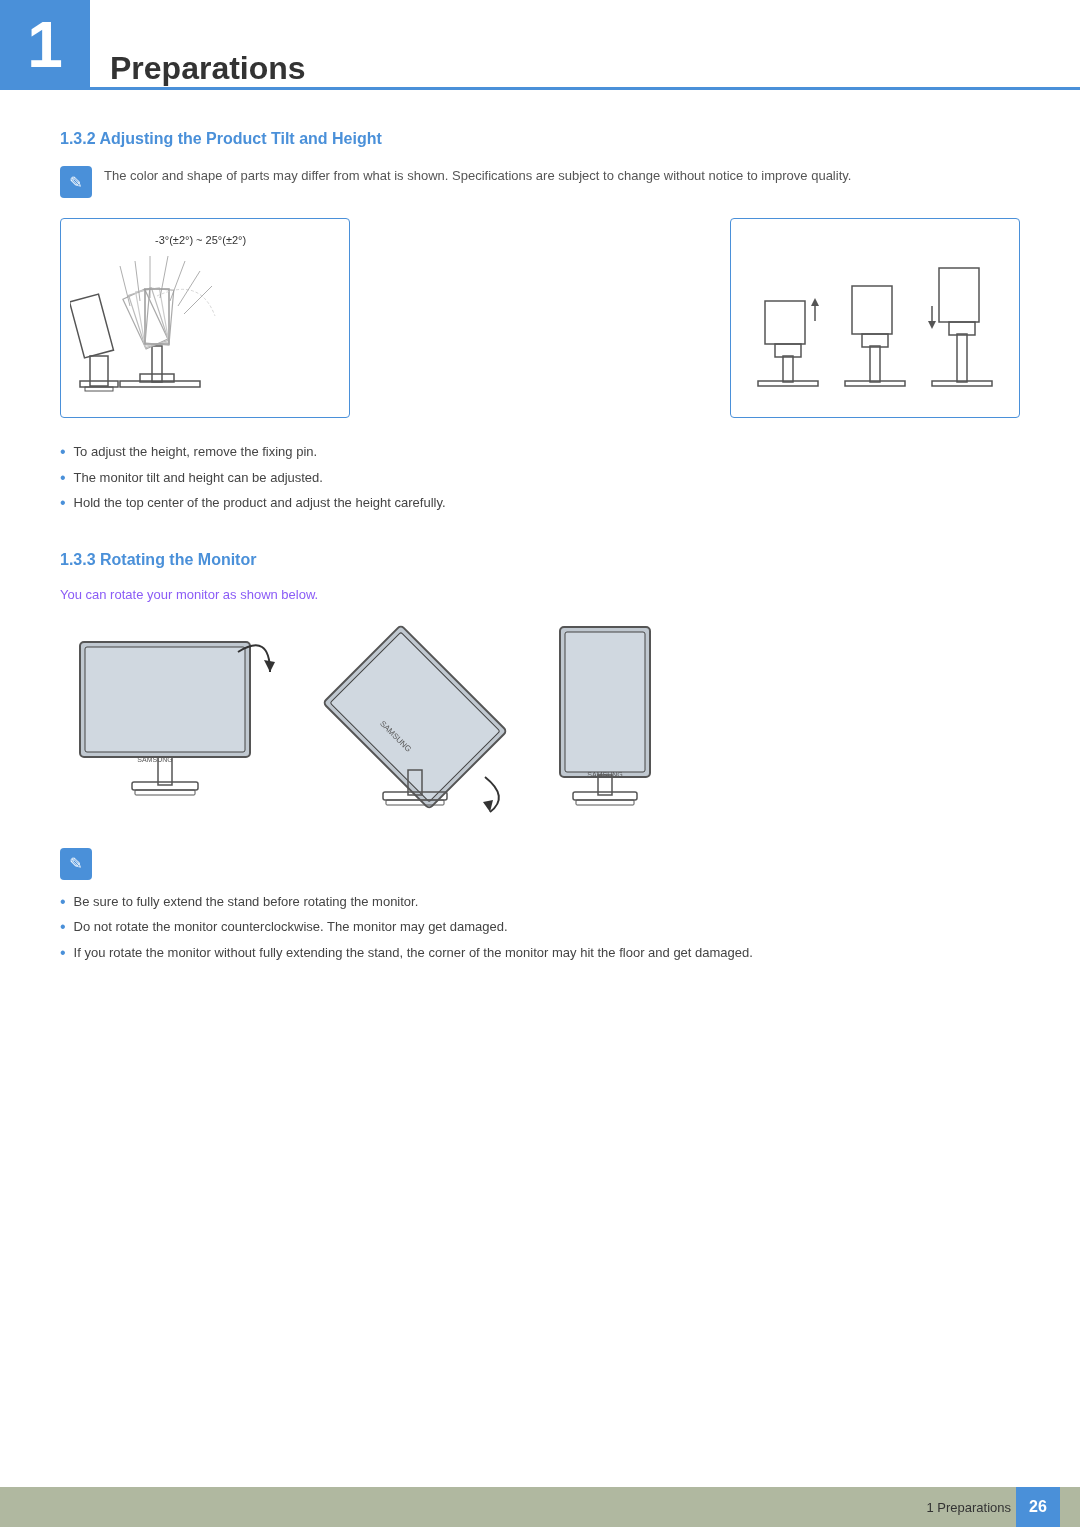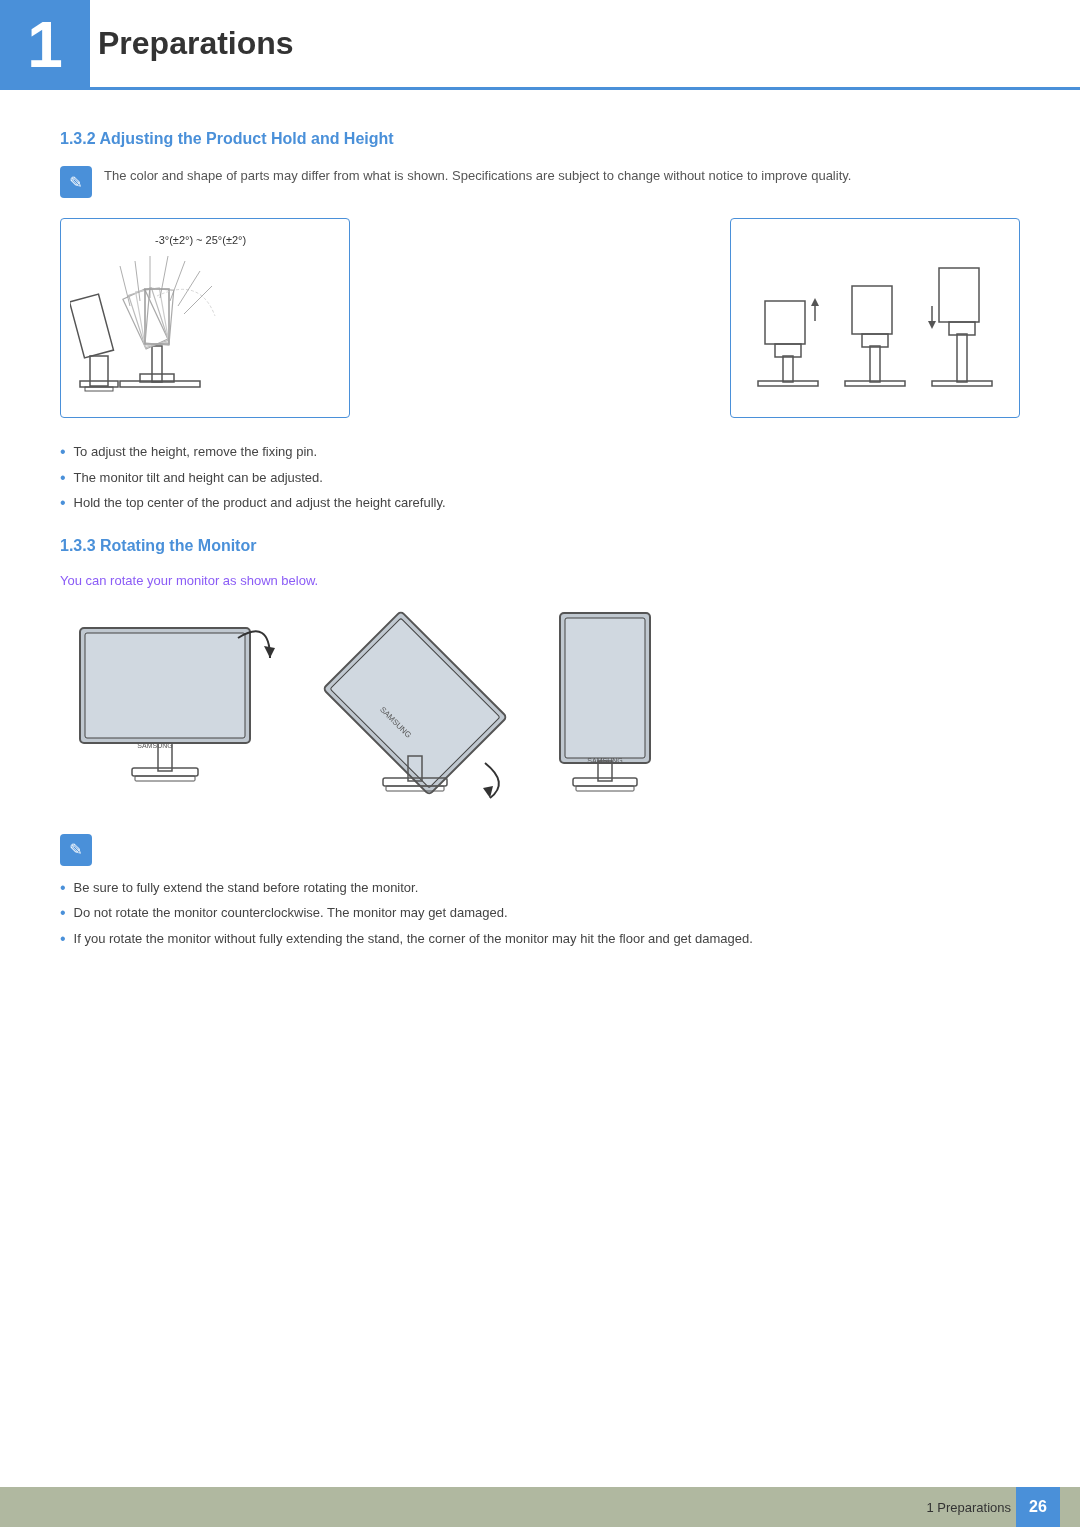--- a/index.html
+++ b/index.html
@@ -38,22 +38,22 @@
       width: 40px;
       height: 100%;
       background: repeating-linear-gradient(
         135deg,
         #ccc 0px, #ccc 2px,
         transparent 2px, transparent 8px
       );
     }
     .chapter-title-area {
       display: flex;
-      align-items: center;
-      padding-left: 8px;
+      align-items: flex-end;
+      padding-left: 20px;
       border-bottom: 3px solid #4a90d9;
       flex: 1;
     }
     .chapter-title {
       font-size: 32px;
       font-weight: bold;
       color: #333;
     }
 
     
@@ -131,21 +131,21 @@
       display: flex;
       align-items: center;
       justify-content: center;
       background: #fff;
       overflow: hidden;
     }
 
     
     .bullet-list {
       list-style: none;
-      margin-bottom: 24px;
+      margin-bottom: 38px;
     }
     .bullet-list li {
       display: flex;
       align-items: flex-start;
       gap: 8px;
       margin-bottom: 6px;
       font-size: 13px;
       color: #444;
       line-height: 1.5;
     }
@@ -216,21 +216,21 @@
     <span>1</span>
   </div>
   <div class="chapter-title-area">
     <span class="chapter-title">Preparations</span>
   </div>
 </div>
 
 <div class="content">
 
   <div>
-    <div class="section-heading">1.3.2   Adjusting the Product Hold and Height</div>
+    <div class="section-heading">1.3.2   Adjusting the Product Tilt and Height</div>
 
     <div class="note-box">
       <div class="note-icon"></div>
       <div class="note-text">The color and shape of parts may differ from what is shown. Specifications are subject to change without notice to improve quality.</div>
     </div>
 
     <div class="image-row">
 
       <div class="diagram-box">
         <svg width="270" height="185" viewBox="0 0 270 185">

